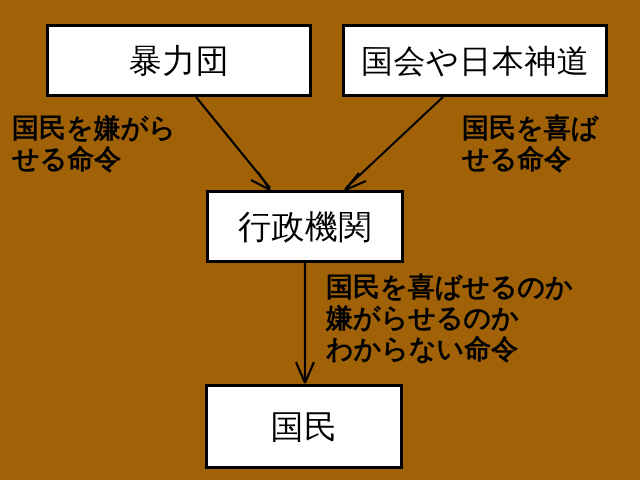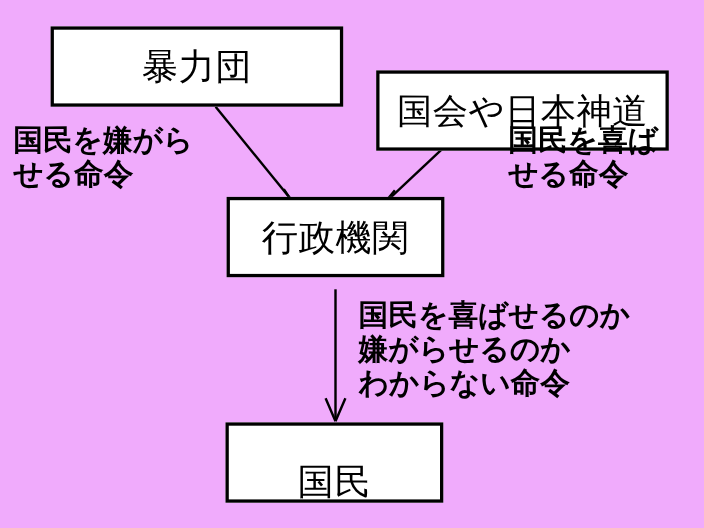--- a/index.html
+++ b/index.html
@@ -5,21 +5,21 @@
 <style>
   html, body {
     margin: 0;
     padding: 0;
     background: #ffffff;
   }
   #canvas {
     position: relative;
     width: 640px;
     height: 480px;
-    background: #f0abfc;
+    background: #a16207;
     overflow: hidden;
     font-family: "DejaVu Sans", "Liberation Sans", sans-serif;
     color: #000000;
   }
   .node {
     position: absolute;
     box-sizing: border-box;
     border: 3px solid #000000;
     background: #ffffff;
     display: flex;
@@ -27,23 +27,23 @@
     justify-content: center;
   }
   .node-label {
     font-size: 33px;
     line-height: 1;
     color: #000000;
     white-space: nowrap;
     letter-spacing: 0.5px;
   }
   #node-boryokudan { left: 46px;  top: 24px;  width: 266px; height: 73px; }
-  #node-kokkai     { left: 342px; top: 24px;  width: 266px; height: 73px; margin-top: 40px; }
-  #node-gyosei     { left: 206px; top: 179px; width: 198px; height: 73px; }
-  #node-kokumin    { left: 205px; top: 384px; width: 198px; height: 73px; align-items: flex-end; }
+  #node-kokkai     { left: 342px; top: 24px;  width: 266px; height: 73px; }
+  #node-gyosei     { left: 206px; top: 190px; width: 198px; height: 73px; }
+  #node-kokumin    { left: 205px; top: 384px; width: 198px; height: 85px; }
 
   #node-kokkai .node-label { font-size: 32px; }
 
   .edge-label {
     position: absolute;
     font-size: 27px;
     line-height: 31px;
     color: #000000;
     white-space: pre;
     letter-spacing: 0px;

